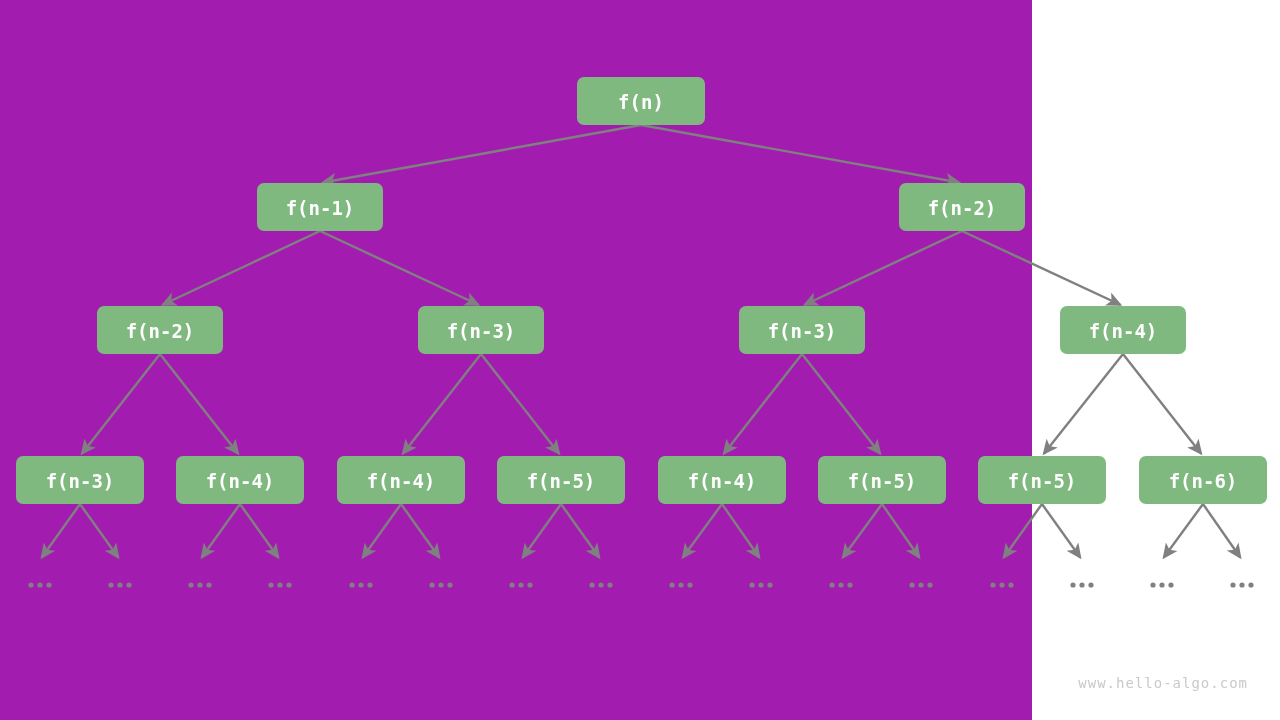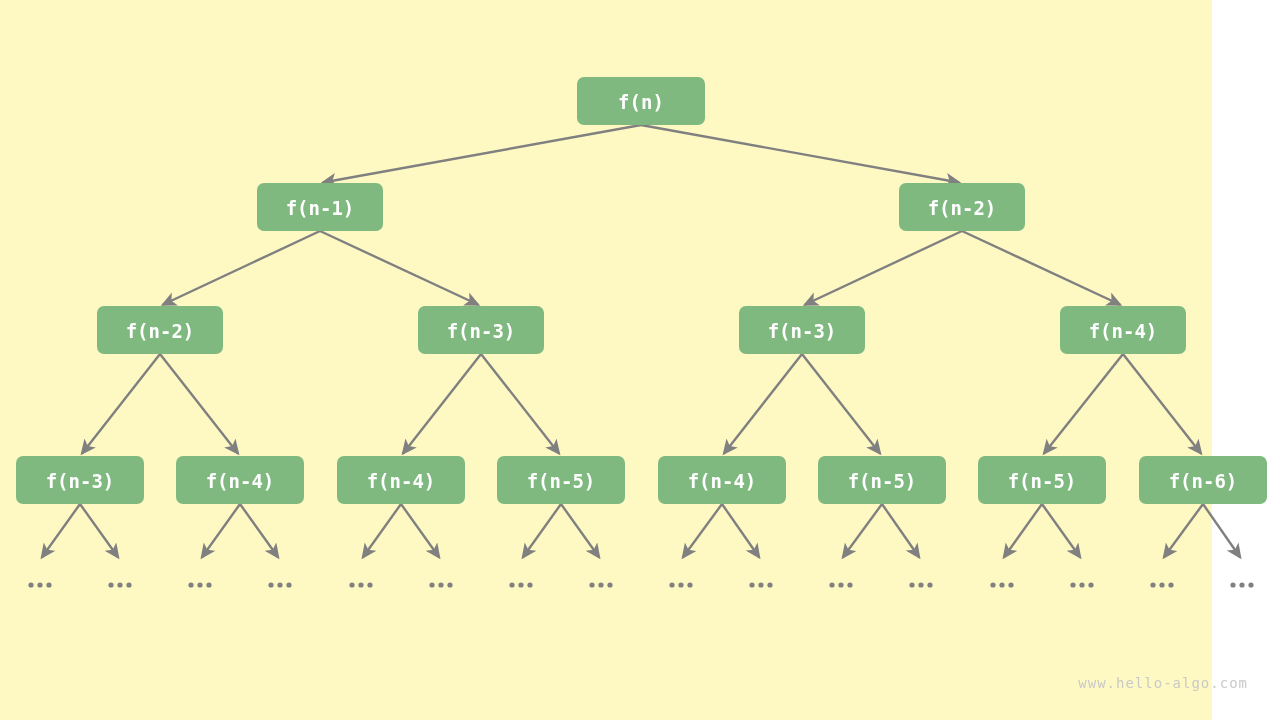--- a/index.html
+++ b/index.html
@@ -8,23 +8,23 @@
     background: #ffffff;
   }
   body {
     width: 1280px;
     height: 720px;
     overflow: hidden;
     font-family: "DejaVu Sans Mono", "Liberation Mono", monospace;
   }
   #diagram-root {
     position: relative;
-    width: 1212px;
+    width: 1032px;
     height: 720px;
-    background: #fef9c3;
+    background: #a21caf;
   }
   svg#tree-svg {
     position: absolute;
     top: 0;
     left: 0;
     width: 1280px;
     height: 720px;
     display: block;
   }
   .node-rect {

